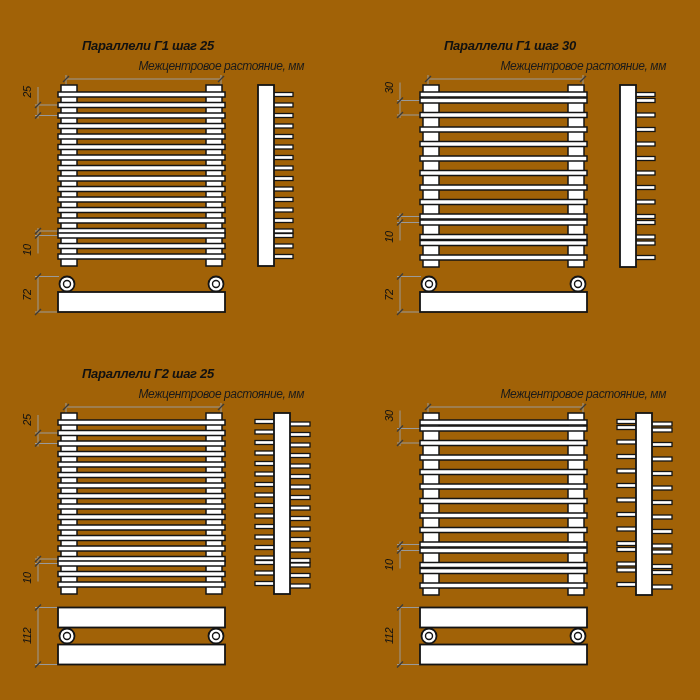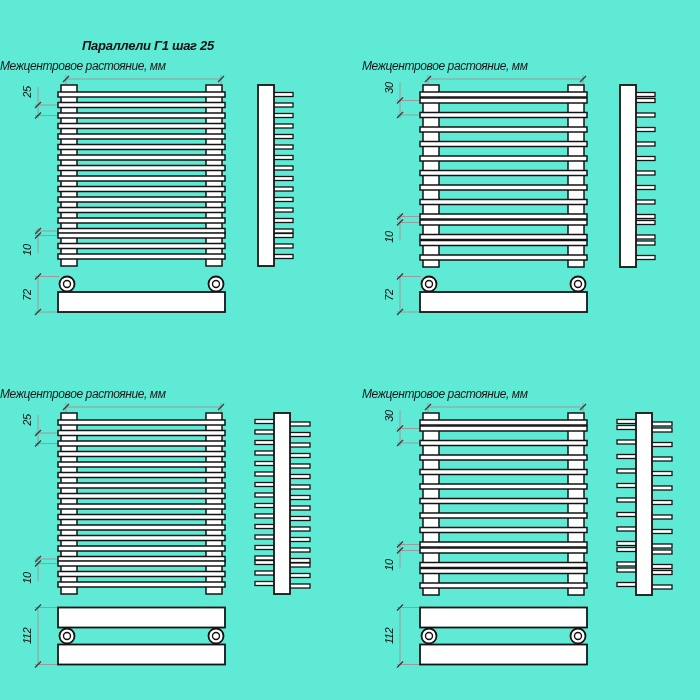--- a/index.html
+++ b/index.html
@@ -1,24 +1,24 @@
 <!DOCTYPE html>
 <html><head>
 <meta charset="utf-8">
 <style>
   html,body{margin:0;padding:0;background:#ffffff;}
   body{width:700px;height:700px;position:relative;overflow:hidden;
        font-family:"Liberation Sans",sans-serif;}
-  .canvas{position:absolute;inset:0;background:#5eead4;}
+  .canvas{position:absolute;inset:0;background:#a16207;}
   .panel{position:absolute;width:330px;height:345px;}
   .ptitle{position:absolute;left:0;top:38px;width:296px;margin:0;
           text-align:center;font-style:italic;font-weight:700;
           font-size:13px;letter-spacing:-0.3px;color:#111;}
-  .psub{position:absolute;left:0;top:59px;width:296px;
-        text-align:left;font-style:italic;font-weight:400;
+  .psub{position:absolute;left:8px;top:59px;width:296px;
+        text-align:right;font-style:italic;font-weight:400;
         font-size:12px;letter-spacing:-0.4px;color:#1a1a1a;}
   .draw{position:absolute;left:0;top:0;}
   .dim-label{position:absolute;width:30px;height:14px;line-height:14px;
              text-align:center;font-style:italic;font-size:11px;color:#111;
              transform:rotate(-90deg);letter-spacing:-0.5px;}
 </style>
 </head>
 <body>
 
 <div class="canvas">
@@ -97,20 +97,21 @@
           <circle cx="216" cy="284" r="3.5" fill="#fff" stroke="#141414" stroke-width="1.4"></circle>
           <rect x="58" y="292" width="167" height="20" fill="#fff" stroke="#141414" stroke-width="1.8"></rect>
         </g>
       </svg>
     <div class="dim-label" style="left: 12px; top: 85px;">25</div>
     <div class="dim-label" style="left: 12px; top: 242.5px;">10</div>
     <div class="dim-label" style="left: 12px; top: 287.5px;">72</div>
   </section>
 
   <section class="panel" style="left:362px;top:0">
+    <h3 class="ptitle">Параллели Г1 шаг 30</h3>
     <div class="psub">Межцентровое растояние, мм</div>
     <svg class="draw" width="330" height="345">
         <g>
           <line x1="66" y1="79" x2="221" y2="79" stroke="#9a9a9a" stroke-width="1"></line>
           <line x1="66" y1="75" x2="66" y2="85" stroke="#9a9a9a" stroke-width="1"></line>
           <line x1="221" y1="75" x2="221" y2="85" stroke="#9a9a9a" stroke-width="1"></line>
           <line x1="63" y1="82" x2="69" y2="76" stroke="#3a3a3a" stroke-width="1.2"></line>
           <line x1="218" y1="82" x2="224" y2="76" stroke="#3a3a3a" stroke-width="1.2"></line>
           <line x1="35" y1="100.5" x2="58" y2="100.5" stroke="#9a9a9a" stroke-width="1"></line>
           <line x1="35" y1="115" x2="58" y2="115" stroke="#9a9a9a" stroke-width="1"></line>
@@ -170,20 +171,21 @@
           <circle cx="216" cy="284" r="3.5" fill="#fff" stroke="#141414" stroke-width="1.4"></circle>
           <rect x="58" y="292" width="167" height="20" fill="#fff" stroke="#141414" stroke-width="1.8"></rect>
         </g>
       </svg>
     <div class="dim-label" style="left: 12px; top: 80.5px;">30</div>
     <div class="dim-label" style="left: 12px; top: 229.5px;">10</div>
     <div class="dim-label" style="left: 12px; top: 287.5px;">72</div>
   </section>
 
   <section class="panel" style="left:0;top:328px">
+    <h3 class="ptitle">Параллели Г2 шаг 25</h3>
     <div class="psub">Межцентровое растояние, мм</div>
     <svg class="draw" width="330" height="345">
         <g>
           <line x1="66" y1="79" x2="221" y2="79" stroke="#9a9a9a" stroke-width="1"></line>
           <line x1="66" y1="75" x2="66" y2="85" stroke="#9a9a9a" stroke-width="1"></line>
           <line x1="221" y1="75" x2="221" y2="85" stroke="#9a9a9a" stroke-width="1"></line>
           <line x1="63" y1="82" x2="69" y2="76" stroke="#3a3a3a" stroke-width="1.2"></line>
           <line x1="218" y1="82" x2="224" y2="76" stroke="#3a3a3a" stroke-width="1.2"></line>
           <line x1="35" y1="105" x2="58" y2="105" stroke="#9a9a9a" stroke-width="1"></line>
           <line x1="35" y1="115.5" x2="58" y2="115.5" stroke="#9a9a9a" stroke-width="1"></line>

